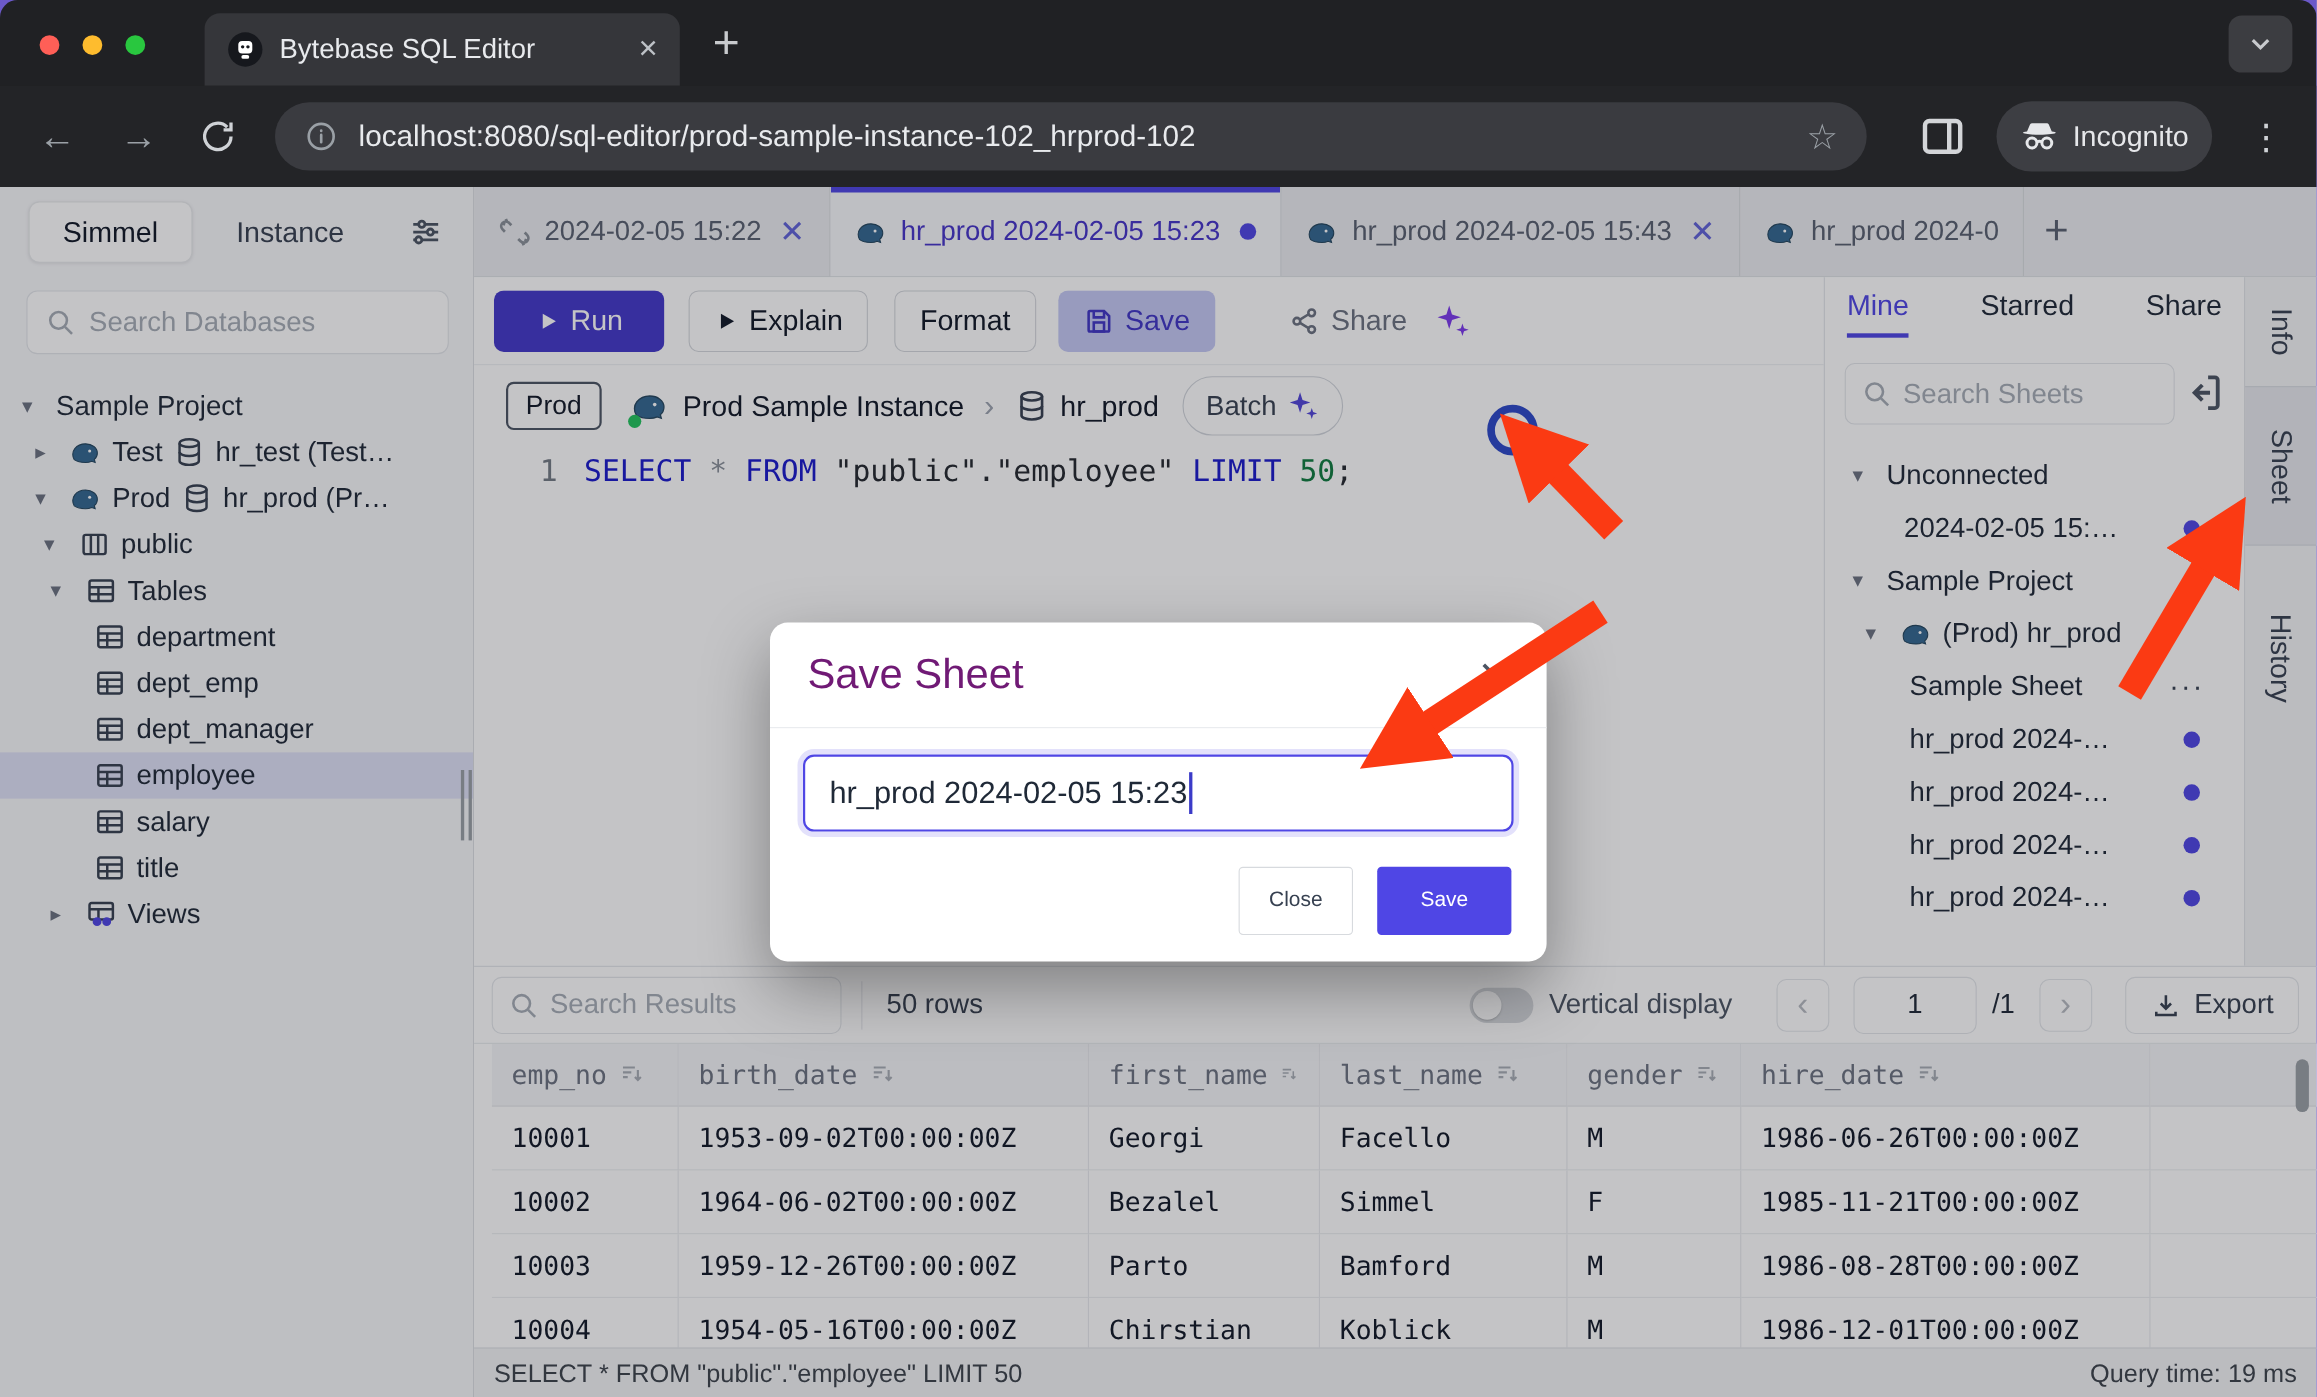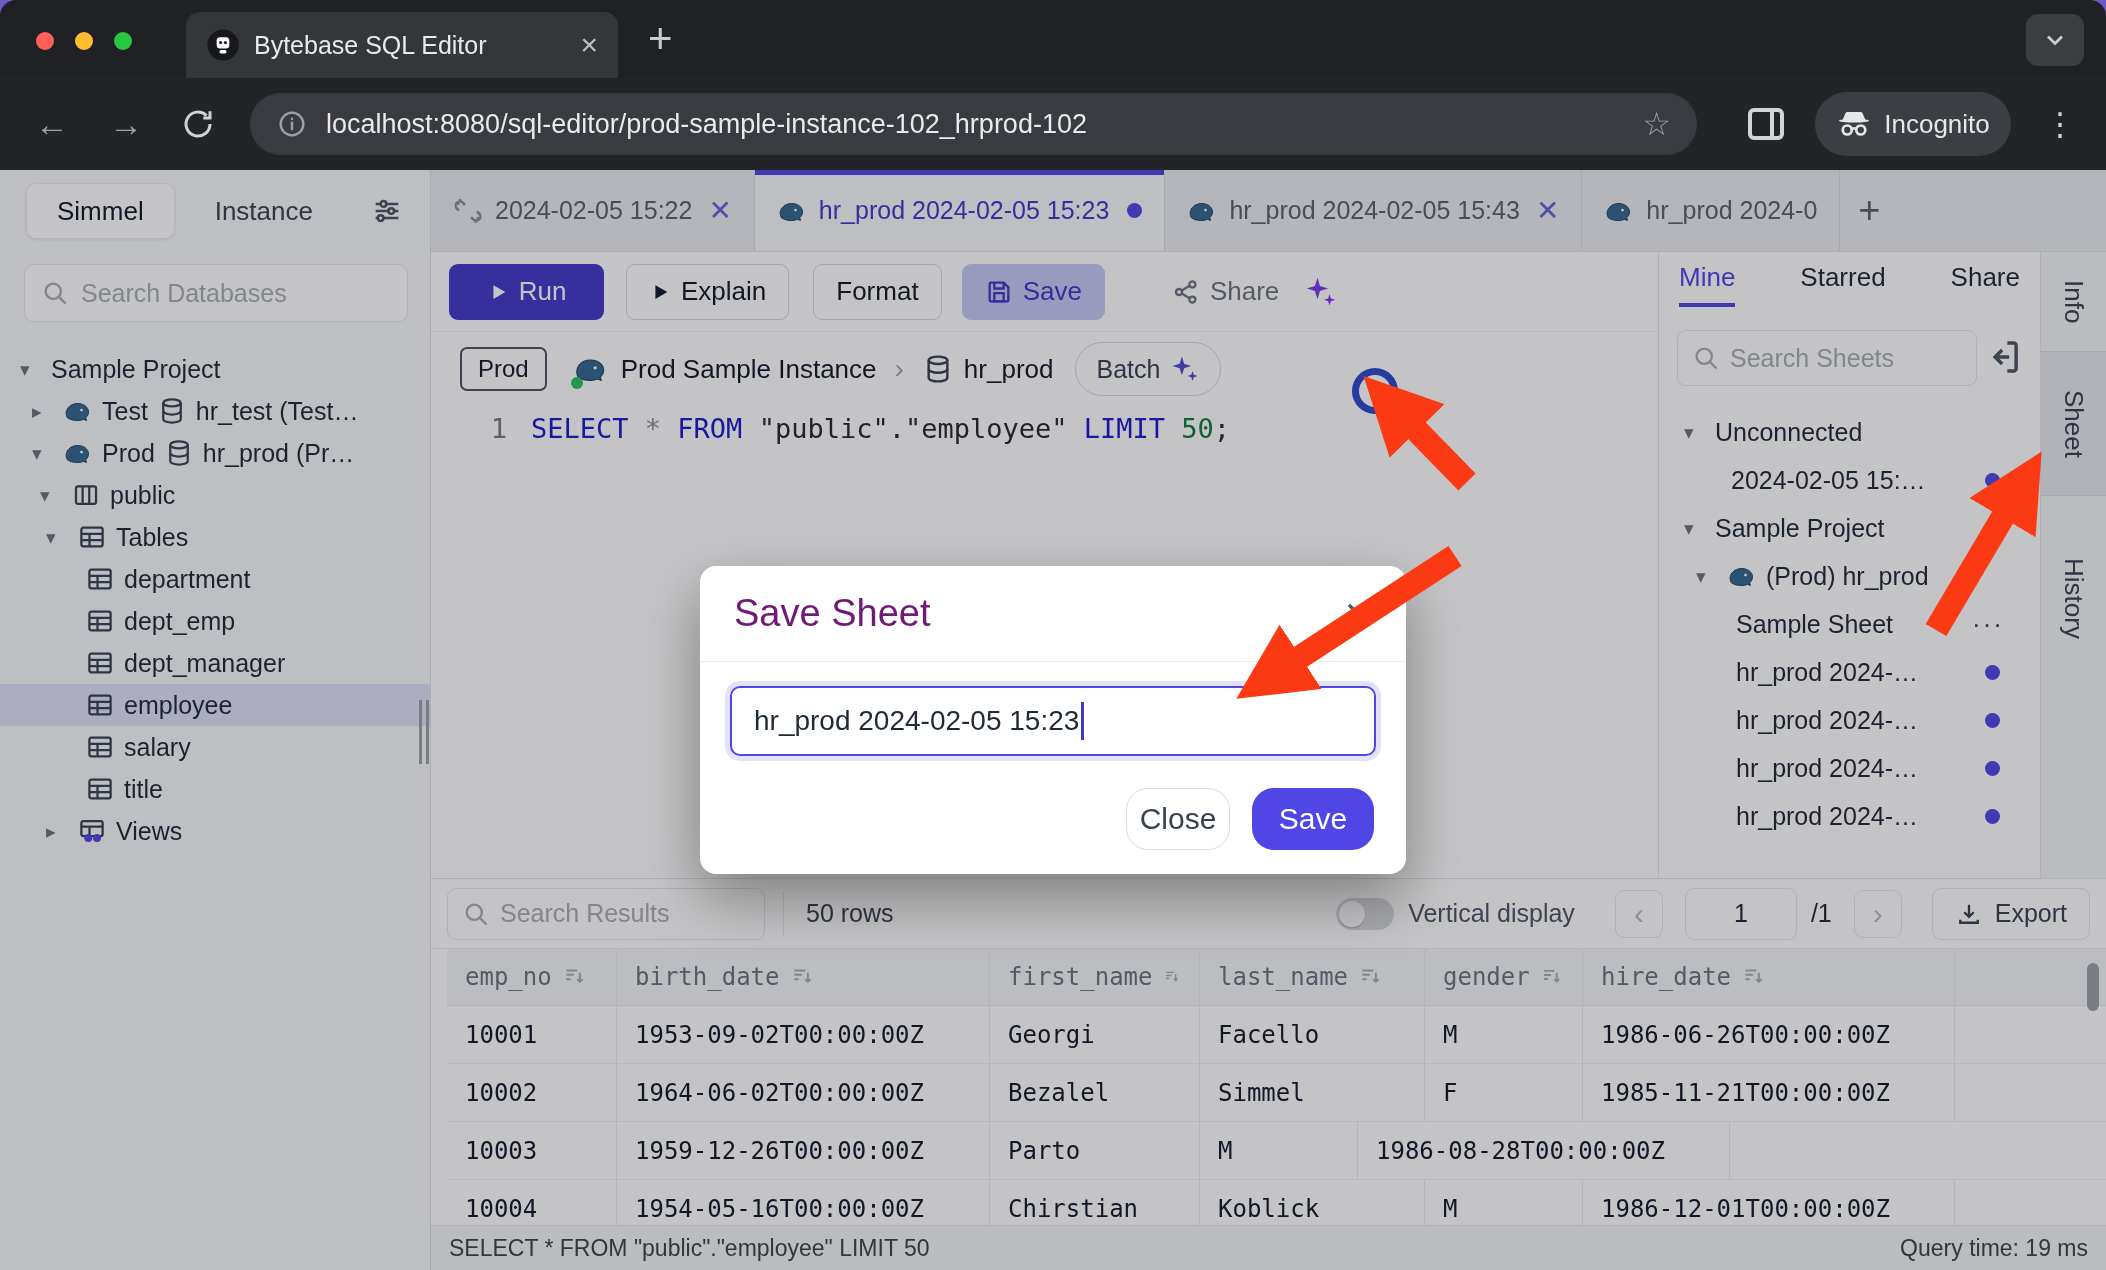--- a/index.html
+++ b/index.html
@@ -134,21 +134,21 @@
 
   
   .dim { position:absolute; left:0; top:170px; width:2106px; height:1100px; background:rgba(18,18,26,0.25); z-index:30; }
   .modal { position:absolute; left:700px; top:566px; width:706px; height:308px; background:#fff; border-radius:16px; box-shadow:0 24px 60px rgba(0,0,0,.35); z-index:40; }
   .m-head { position:absolute; left:0; top:0; width:100%; height:96px; display:flex; align-items:center; padding:0 34px; border-bottom:1px solid #e8eaee; }
   .m-title { font-size:38px; color:#701a75; }
   .m-close { margin-left:auto; font-size:34px; color:#4b5563; }
   .m-input { position:absolute; left:30px; top:120px; width:646px; height:70px; border:2.5px solid #4f46e5; border-radius:10px; box-shadow:0 0 0 5px rgba(79,70,229,.16); display:flex; align-items:center; padding:0 22px; font-size:28px; color:#1f2937; }
   .m-caret { width:3px; height:38px; background:#3b3bc8; margin-left:2px; }
   .m-actions { position:absolute; right:32px; bottom:24px; display:flex; gap:22px; }
-  .m-btn { height:62px; border-radius:22px; font-size:30px; display:flex; align-items:center; justify-content:center;margin-top:24px; }
+  .m-btn { height:62px; border-radius:4px; font-size:19px; display:flex; align-items:center; justify-content:center;margin-top:24px; }
   .m-close-btn { width:104px; background:#fff; border:1px solid #d7dade; color:#374151; }
   .m-save-btn { width:122px; background:#4f46e5; color:#fff; }
   .arrows { position:absolute; left:0; top:0; width:2106px; height:1270px; z-index:50; pointer-events:none; }
 </style>
 </head>
 <body>
 
 <div class="screen">
 
   <div class="chrome">
@@ -709,20 +709,21 @@
             <div class="td" style="width:210px">Bezalel</div>
             <div class="td" style="width:225px">Simmel</div>
             <div class="td" style="width:158px">F</div>
             <div class="td" style="width:372px">1985-11-21T00:00:00Z</div>
             <div class="td" style="flex:1"></div>
           </div>
           <div class="tr">
             <div class="td" style="width:170px">10003</div>
             <div class="td" style="width:373px">1959-12-26T00:00:00Z</div>
             <div class="td" style="width:210px">Parto</div>
+            <div class="td" style="width:225px">Bamford</div>
             <div class="td" style="width:158px">M</div>
             <div class="td" style="width:372px">1986-08-28T00:00:00Z</div>
             <div class="td" style="flex:1"></div>
           </div>
           <div class="tr">
             <div class="td" style="width:170px">10004</div>
             <div class="td" style="width:373px">1954-05-16T00:00:00Z</div>
             <div class="td" style="width:210px">Chirstian</div>
             <div class="td" style="width:225px">Koblick</div>
             <div class="td" style="width:158px">M</div>

